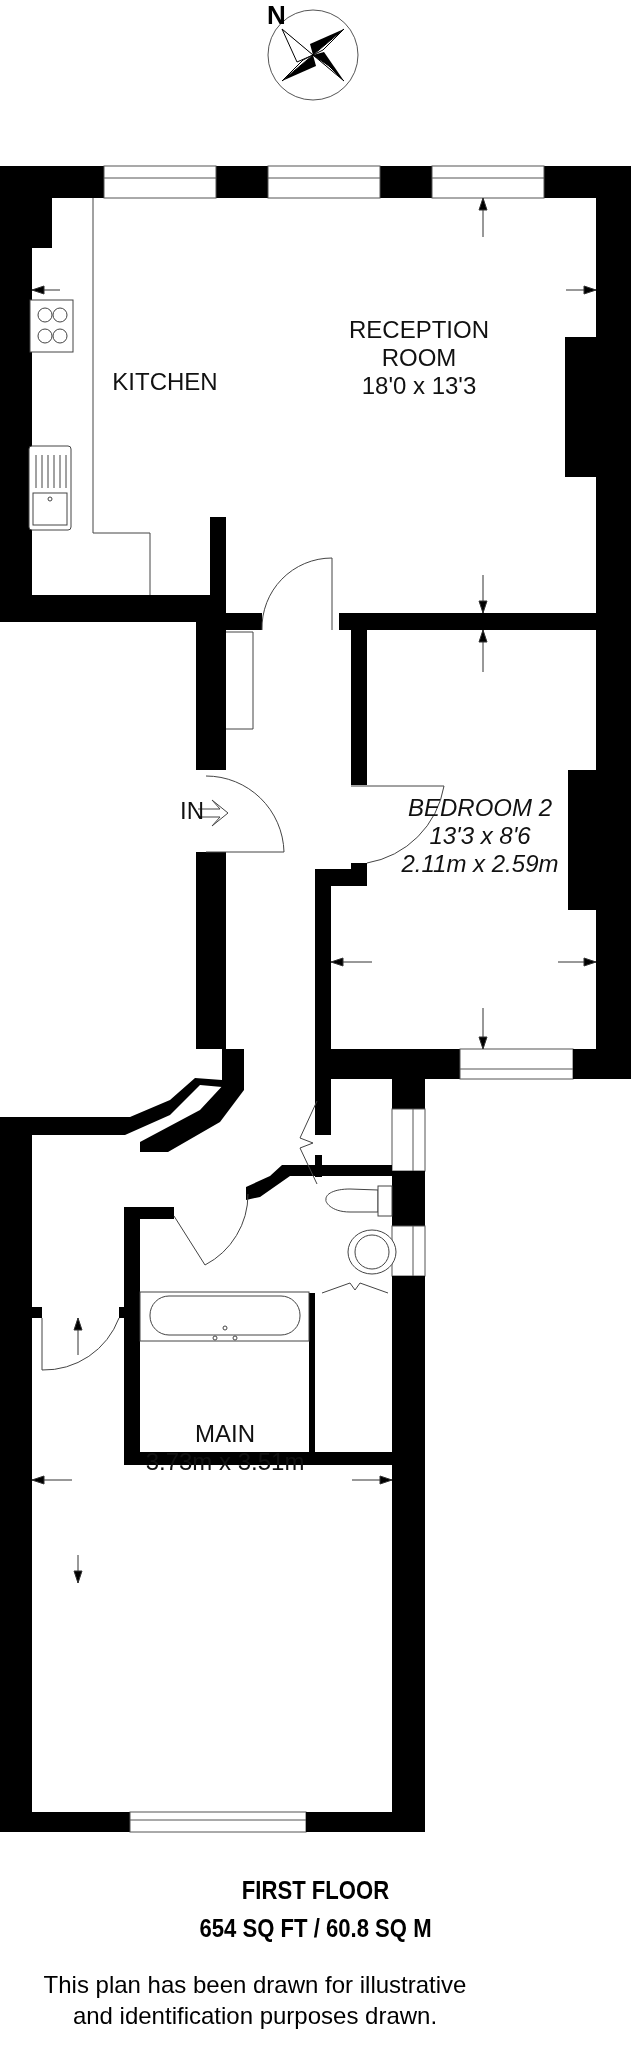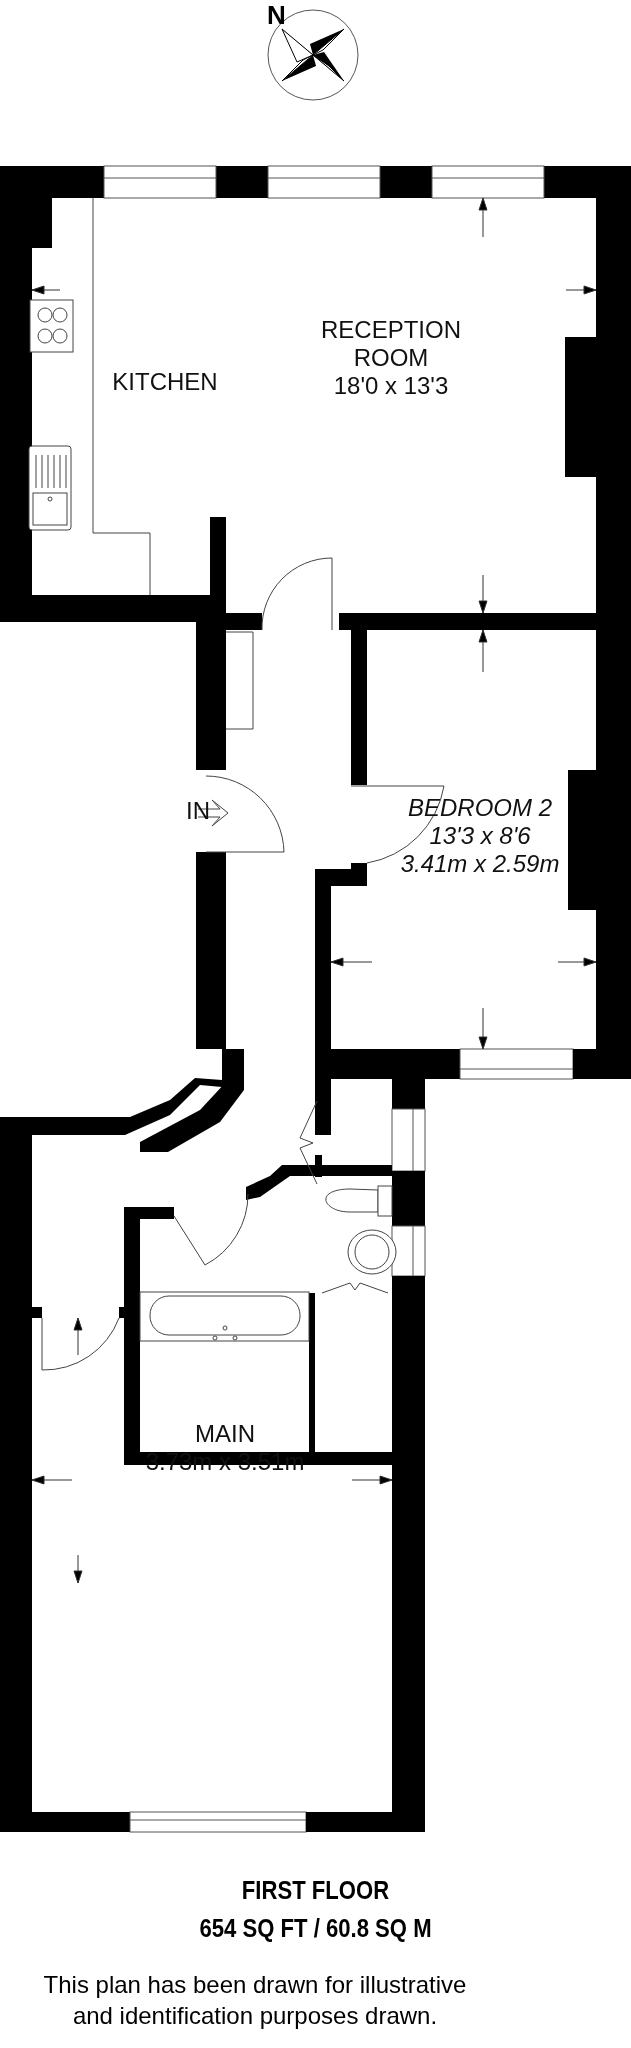--- a/index.html
+++ b/index.html
@@ -174,32 +174,32 @@
     <polyline class="thin" points="198,809 220,809 212,800 228,813 212,826 220,817 198,817"></polyline>
   </g>
 </svg>
 
 <div class="north" style="left:267px; top:2px;">N</div>
 
 <div class="lbl" style="left:100px; top:368px; width:130px;">
   <div>KITCHEN</div>
 </div>
 
-<div class="lbl" style="left:276px; top:316px; width:230px;">
+<div class="lbl" style="left:304px; top:316px; width:230px;">
   <div>RECEPTION</div>
   <div>ROOM</div>
   <div>18'0 x 13'3</div>
 </div>
 
-<div class="lbl" style="left:178px; top:797px; width:40px;">IN</div>
+<div class="lbl" style="left:172px; top:797px; width:40px;">IN</div>
 
 <div class="lbl" style="left:370px; top:794px; width:220px;font-style:italic;">
   <div>BEDROOM 2</div>
   <div>13'3 x 8'6</div>
-  <div>3.41m x 2.59m</div>
+  <div>2.11m x 2.59m</div>
 </div>
 
 <div class="lbl" style="left:110px; top:1420px; width:230px;">
   <div>MAIN</div>
   <div>3.73m x 3.51m</div>
 </div>
 
 <div class="footer-title" style="top:1873px;">FIRST FLOOR</div>
 <div class="footer-title" style="top:1911px;">654 SQ FT / 60.8 SQ M</div>
 <div class="disclaimer" style="top:1970px;">This plan has been drawn for illustrative</div>

